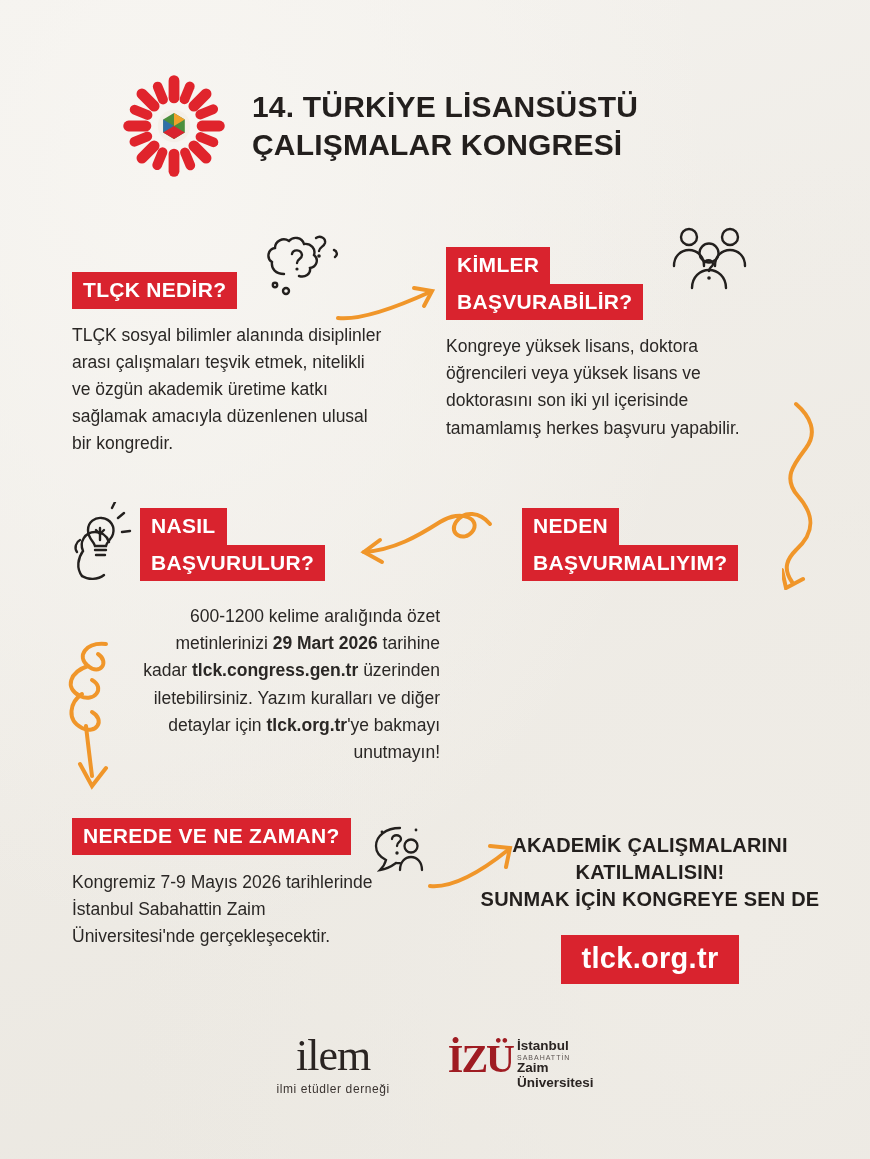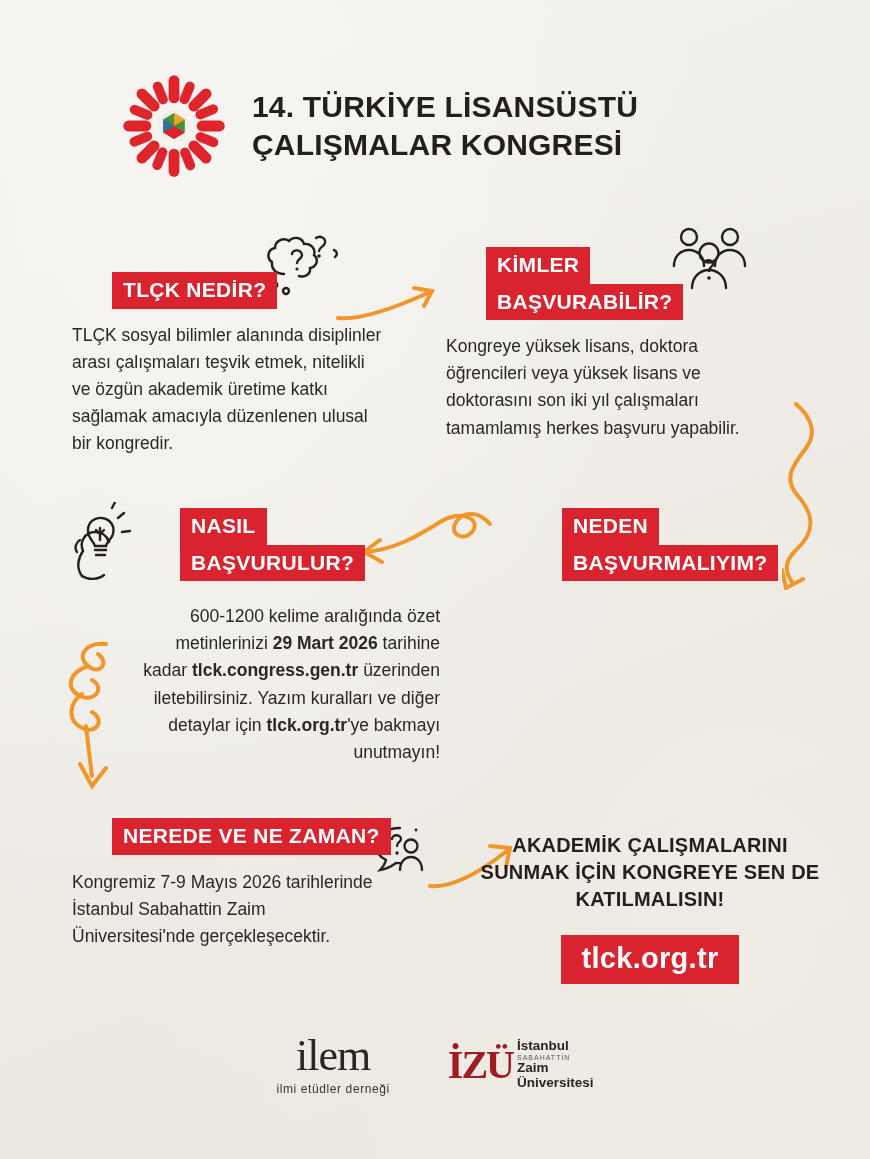--- a/index.html
+++ b/index.html
@@ -58,21 +58,21 @@
     color: #ffffff;
     font-weight: bold;
     font-size: 21px;
     letter-spacing: 0.3px;
     line-height: 1.22;
     padding: 5px 11px 6px 11px;
     text-transform: uppercase;
     box-decoration-break: clone;
     -webkit-box-decoration-break: clone;
   }
-  .tag-wrap { line-height: 0; margin-left: 40px; }
+  .tag-wrap { line-height: 0; }
   .body-text {
     font-size: 17.5px;
     line-height: 1.55;
     color: #2a2725;
     margin-top: 13px;
   }
   .body-text b { font-weight: bold; }
 
   
   #block-nedir  { left: 72px;  top: 272px;  width: 310px; }
@@ -147,21 +147,20 @@
     line-height: 1;
   }
   .ilem-sub {
     font-size: 12px;
     letter-spacing: 0.6px;
     color: #3a3330;
     margin-top: 4px;
   }
   .izu-logo {
     display: flex;
-    align-items: center;
     gap: 4px;
   }
   .izu-mark {
     font-family: "Liberation Serif", serif;
     font-size: 40px;
     font-weight: bold;
     color: #9f1c22;
     line-height: 1;
     letter-spacing: -2px;
   }
@@ -323,21 +322,21 @@
       <span class="tag">TLÇK NEDİR?</span>
     </div>
     <div class="body-text">TLÇK sosyal bilimler alanında disiplinler arası çalışmaları teşvik etmek, nitelikli ve özgün akademik üretime katkı sağlamak amacıyla düzenlenen ulusal bir kongredir.</div>
   </div>
 
   <div class="block" id="block-kimler">
     <div class="tag-wrap">
       <span class="tag">KİMLER</span><br>
       <span class="tag">BAŞVURABİLİR?</span>
     </div>
-    <div class="body-text">Kongreye yüksek lisans, doktora öğrencileri veya yüksek lisans ve doktorasını son iki yıl çalışmaları tamamlamış herkes başvuru yapabilir.</div>
+    <div class="body-text">Kongreye yüksek lisans, doktora öğrencileri veya yüksek lisans ve doktorasını son iki yıl içerisinde tamamlamış herkes başvuru yapabilir.</div>
   </div>
 
   <div class="block" id="block-nasil">
     <div class="tag-wrap">
       <span class="tag">NASIL</span><br>
       <span class="tag">BAŞVURULUR?</span>
     </div>
     <div class="body-text"><span>600-1200 kelime aralığında özet metinlerinizi </span><b>29 Mart 2026</b><span> tarihine kadar </span><b>tlck.congress.gen.tr</b><span> üzerinden iletebilirsiniz. Yazım kuralları ve diğer detaylar için </span><b>tlck.org.tr</b><span>'ye bakmayı unutmayın!</span></div>
   </div>
 
@@ -351,22 +350,22 @@
   <div class="block" id="block-nerede">
     <div class="tag-wrap">
       <span class="tag">NEREDE VE NE ZAMAN?</span>
     </div>
     <div class="body-text">Kongremiz 7-9 Mayıs 2026 tarihlerinde İstanbul Sabahattin Zaim Üniversitesi'nde gerçekleşecektir.</div>
   </div>
 
   <div class="cta">
     <div class="cta-text">
       <div>AKADEMİK ÇALIŞMALARINI</div>
+      <div>KATILMALISIN!</div>
       <div>SUNMAK İÇİN KONGREYE SEN DE</div>
-      <div>KATILMALISIN!</div>
     </div>
     <div class="cta-url">tlck.org.tr</div>
   </div>
 
   <div class="footer">
     <div class="ilem-logo">
       <div class="ilem-word">ilem</div>
       <div class="ilem-sub">ilmi etüdler derneği</div>
     </div>
     <div class="izu-logo">

